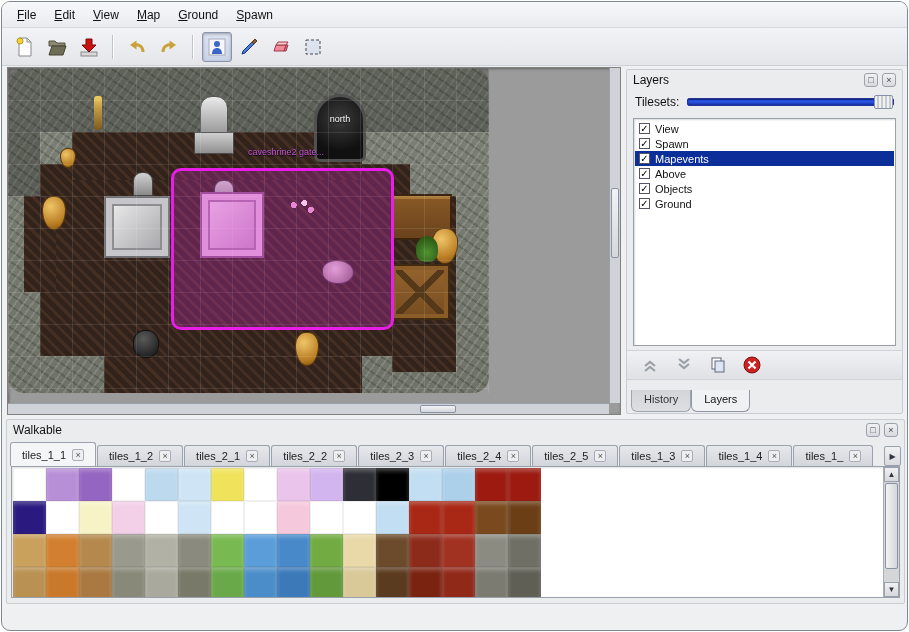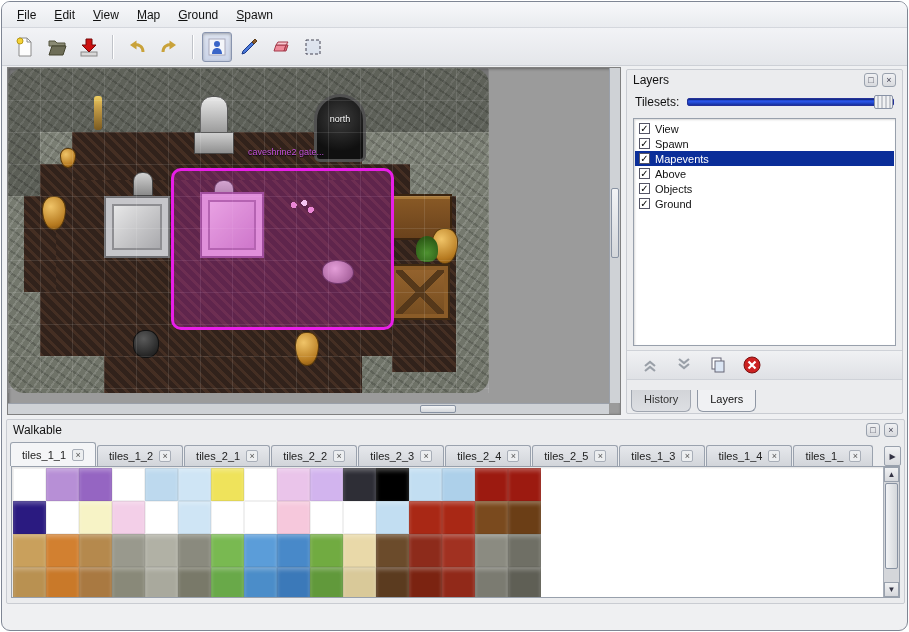--- a/index.html
+++ b/index.html
@@ -74,21 +74,21 @@
   .layer-row{display:flex;align-items:center;height:15px;padding:0 2px;font-size:11px;}
   .layer-row.selected{background:var(--layer-selected-bg,#0b2e99);color:#fff;}
   .checkbox{flex:0 0 auto;width:11px;height:11px;border:1px solid #556;background:#fff;margin:0 5px 0 2px;
     font-size:10px;line-height:10px;text-align:center;color:#000;font-weight:bold;}
   #layer-buttons{position:absolute;left:0;right:0;top:280px;height:30px;display:flex;align-items:center;
     gap:12px;padding:0 12px;background:linear-gradient(#f0f1f3,#dfe1e5);
     border-top:1px solid #cfd2d8;border-bottom:1px solid #cfd2d8;}
   .mini-btn{width:22px;height:22px;display:flex;align-items:center;justify-content:center;}
   #dock-tab-bar{position:absolute;left:4px;bottom:1px;height:22px;display:flex;}
   .dock-tab{padding:3px 12px 0 12px;font-size:11px;border:1px solid #a0a6b0;border-top:none;
-    border-radius:0 0 6px 6px;background:linear-gradient(#d2d4d8,#dddfe3);color:#333;margin-right:6px;}
+    border-radius:0 0 6px 6px;background:linear-gradient(#d2d4d8,#dddfe3);color:#333;margin-right:0;}
   .dock-tab.active{background:#f0f1f3;color:#111;border-color:#8f97a4;}
 
   
   #tilesets-dock{position:absolute;left:4px;top:417px;width:899px;height:185px;
     background:#ebecee;border:1px solid #c9ccd2;border-radius:2px;}
   #tileset-tab-bar{position:absolute;left:3px;top:22px;right:24px;height:24px;display:flex;
     align-items:flex-end;overflow:hidden;}
   .ts-tab{flex:0 0 auto;display:flex;align-items:center;gap:6px;height:21px;padding:0 11px;
     font-size:11px;border:1px solid #9aa2ae;border-bottom:none;border-radius:3px 3px 0 0;
     background:linear-gradient(#e6e8ec,#d2d5da);margin-right:1px;color:#222;white-space:nowrap;}

